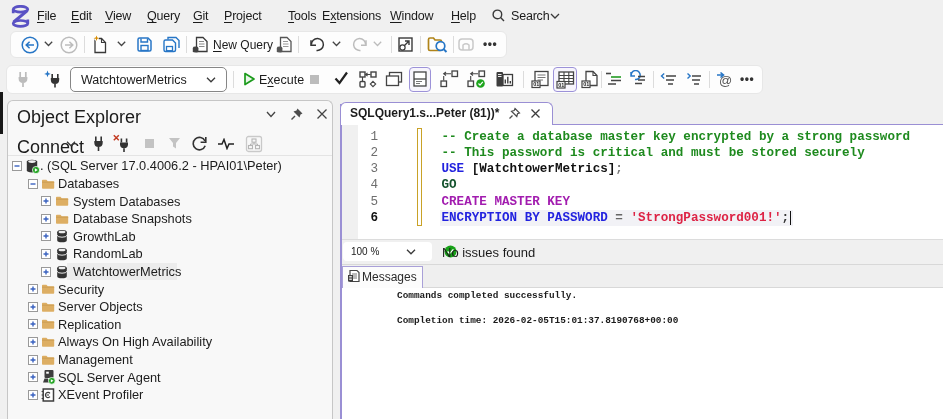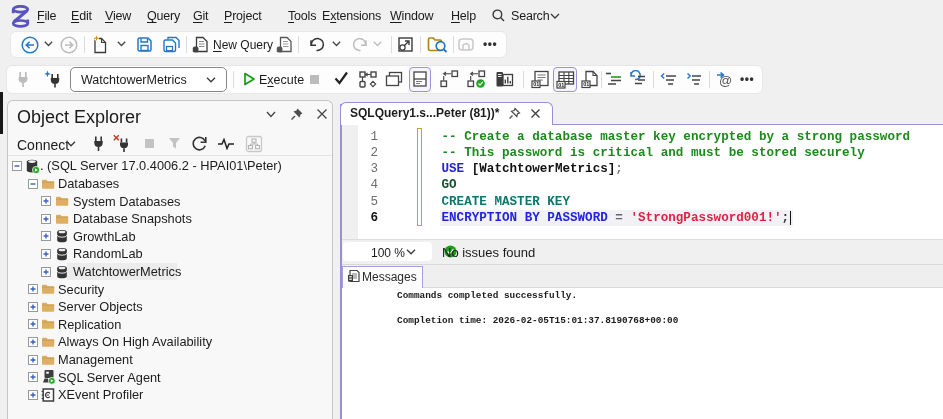--- a/index.html
+++ b/index.html
@@ -237,21 +237,21 @@
 <svg class="ab" style="left:266px;top:111px" width="10" height="7" viewBox="0 0 10 7">
   <path d="M1,1 L5,5.5 L9,1" fill="none" stroke="#444" stroke-width="1.3"></path>
 </svg>
 <svg class="ab" style="left:290px;top:107px" width="14" height="14" viewBox="0 0 14 14">
   <path d="M7.5,1.5 L12.5,6.5 L10.5,7.5 L9.5,10.5 L3.5,4.5 L6.5,3.5 Z" fill="#4d4d4d"></path>
   <path d="M5,9 L1.5,12.5" stroke="#4d4d4d" stroke-width="1.4"></path>
 </svg>
 <svg class="ab" style="left:316px;top:108px" width="12" height="12" viewBox="0 0 12 12">
   <path d="M1.5,1.5 L10.5,10.5 M10.5,1.5 L1.5,10.5" stroke="#444" stroke-width="1.3"></path>
 </svg>
-<div class="ab lbl" style="left:17px;top:137px;font-size:14px">Connect</div>
+<div class="ab lbl" style="left:17px;top:137px;font-size:18px">Connect</div>
 <svg class="ab" style="left:66px;top:141px" width="10" height="6" viewBox="0 0 10 6">
   <path d="M1,0.8 L5,4.8 L9,0.8" fill="none" stroke="#3a3a3a" stroke-width="1.3"></path>
 </svg>
 <svg class="ab" style="left:91px;top:135px" width="15" height="17" viewBox="0 0 15 17">
   <path d="M4.8,1.5 L4.8,6 M10.2,1.5 L10.2,6 M7.5,12 L7.5,16" stroke="#333" stroke-width="1.6" fill="none"></path>
   <path d="M3.3,6 L11.7,6 L11.7,7.8 Q11.7,12 7.5,12 Q3.3,12 3.3,7.8 Z" fill="#333"></path>
 </svg>
 <svg class="ab" style="left:112px;top:134px" width="19" height="18" viewBox="0 0 19 18">
   <path d="M1.8,1.2 L6.8,6.2 M6.8,1.2 L1.8,6.2" stroke="#c23b22" stroke-width="1.5"></path>
   <path d="M9.4,4.5 L9.4,8.5 M14.6,4.5 L14.6,8.5 M12,14.2 L12,18" stroke="#333" stroke-width="1.6" fill="none"></path>
@@ -439,27 +439,27 @@
 <div class="ab" style="left:341px;top:128.7px;width:37px;text-align:right;font-family:'Liberation Mono',monospace;font-size:12.6px;line-height:16.2px;color:#6e6e6e">1<br>2<br>3<br>4<br>5<br><b style="color:#111">6</b></div>
 
 <div class="ab" style="left:416.5px;top:128px;width:5px;height:98px;background:#fff;border:1.6px solid #c9a227"></div>
 
 <div class="ab" style="left:440px;top:209.8px;width:353px;height:16.4px;background:#f2f2f6"></div>
 
 <div class="ab" style="left:441.5px;top:128.7px;font-family:'Liberation Mono',monospace;font-size:12.6px;line-height:16.2px;font-weight:700;white-space:pre;color:#111"><span style="color:#1e8a1e">-- Create a database master key encrypted by a strong password</span>
 <span style="color:#1e8a1e">-- This password is critical and must be stored securely</span>
 <span style="color:#2222df">USE</span> [WatchtowerMetrics]<span style="color:#777">;</span>
 <span style="color:#14532d">GO</span>
-<span style="color:#0f766e">CREATE MASTER KEY</span>
+<span style="color:#a21caf">CREATE MASTER KEY</span>
 <span style="color:#2222df">ENCRYPTION BY PASSWORD</span> <span style="color:#666">=</span> <span style="color:#dd2244">'StrongPassword001!'</span><span style="color:#333">;</span></div>
 <div class="ab" style="left:790px;top:211px;width:1.4px;height:14px;background:#111"></div>
 
 <div class="ab" style="left:341.5px;top:239px;width:601.5px;height:24.5px;background:#f0f0f0;border-top:1px solid #dcdcdc"></div>
 <div class="ab" style="left:342.5px;top:242px;width:89px;height:19px;background:#fff;border-radius:4px"></div>
-<div class="ab" style="left:371px;top:245.5px;font-size:12px;color:#1b1b1b">100 %</div>
+<div class="ab" style="left:351px;top:245.5px;font-size:10px;color:#1b1b1b">100 %</div>
 <svg class="ab" style="left:406px;top:249px" width="10" height="6" viewBox="0 0 10 6">
   <path d="M1,0.8 L5,4.8 L9,0.8" fill="none" stroke="#3a3a3a" stroke-width="1.3"></path>
 </svg>
 <svg class="ab" style="left:444px;top:245px" width="13" height="13" viewBox="0 0 13 13">
   <circle cx="6.5" cy="6.5" r="6" fill="#17a117"></circle>
   <path d="M3.6,6.6 L5.6,8.6 L9.4,4.4" fill="none" stroke="#fff" stroke-width="1.4"></path>
 </svg>
 <div class="ab" style="left:442px;top:245px;font-size:13px;color:#1b1b1b">No issues found</div>
 
 <div class="ab" style="left:341.5px;top:263.5px;width:601.5px;height:24.5px;background:#efefef;border-top:1px solid #d8d8d8"></div>

